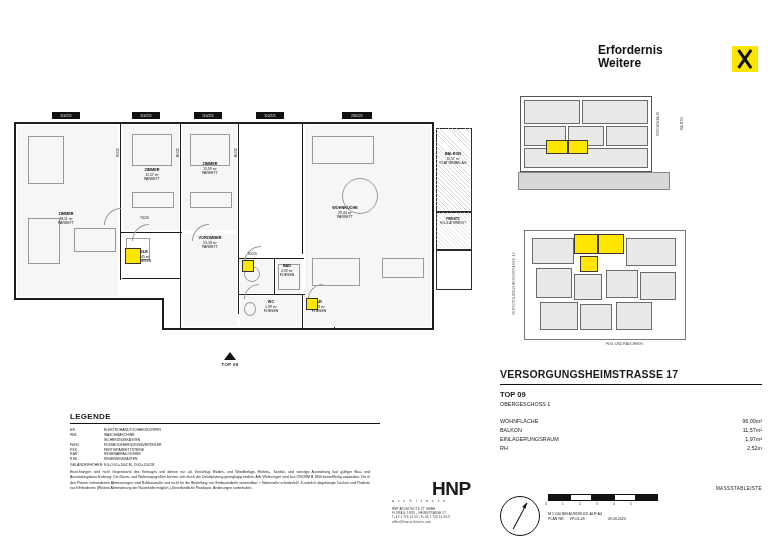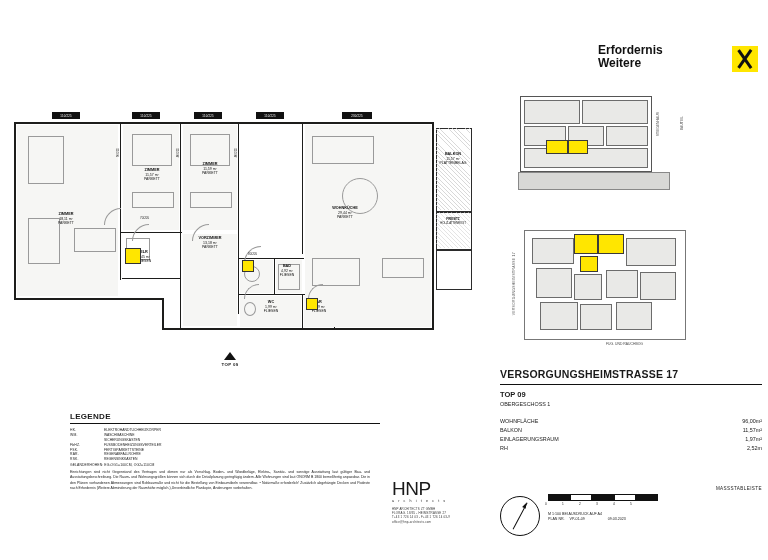--- a/index.html
+++ b/index.html
@@ -69,21 +69,21 @@
   .lg-title{font-size:8px;font-weight:bold;letter-spacing:.3px;}
   .lg-rule{border-top:1px solid #111;margin:2px 0 4px;width:310px;}
   .lg-table{border-collapse:collapse;font-size:3.4px;}
   .lg-table td{padding:0.4px 0;vertical-align:top;}
   .lg-table td.k{width:34px;letter-spacing:.2px;}
   .lg-note{font-size:3.4px;margin-top:2px;letter-spacing:.1px;}
   #disclaimer{left:70px;top:470px;width:300px;font-size:3.5px;line-height:1.5;text-align:justify;}
 
   
   #hnp{left:392px;top:478px;width:95px;}
-  .hnp-logo{font-size:19px;font-weight:normal;letter-spacing:-0.5px;}
+  .hnp-logo{font-size:19px;font-weight:bold;letter-spacing:-0.5px;margin-left:40px;}
   .hnp-sub{font-size:3.6px;letter-spacing:1.6px;margin-top:-1px;}
   .hnp-addr{font-size:2.9px;line-height:1.45;margin-top:4px;color:#333;letter-spacing:.2px;}
 
   
   #scalebar{left:500px;top:486px;width:262px;}
   .sb-label{font-size:4.6px;text-align:right;letter-spacing:.4px;}
   .sb-ticks{display:flex;margin-top:3px;}
   .sb-ticks div{width:20px;height:5px;border:0.6px solid #111;}
   .sb-ticks div:nth-child(odd){background:#111;}
   .sb-nums{display:flex;font-size:3.2px;margin-top:1px;}

